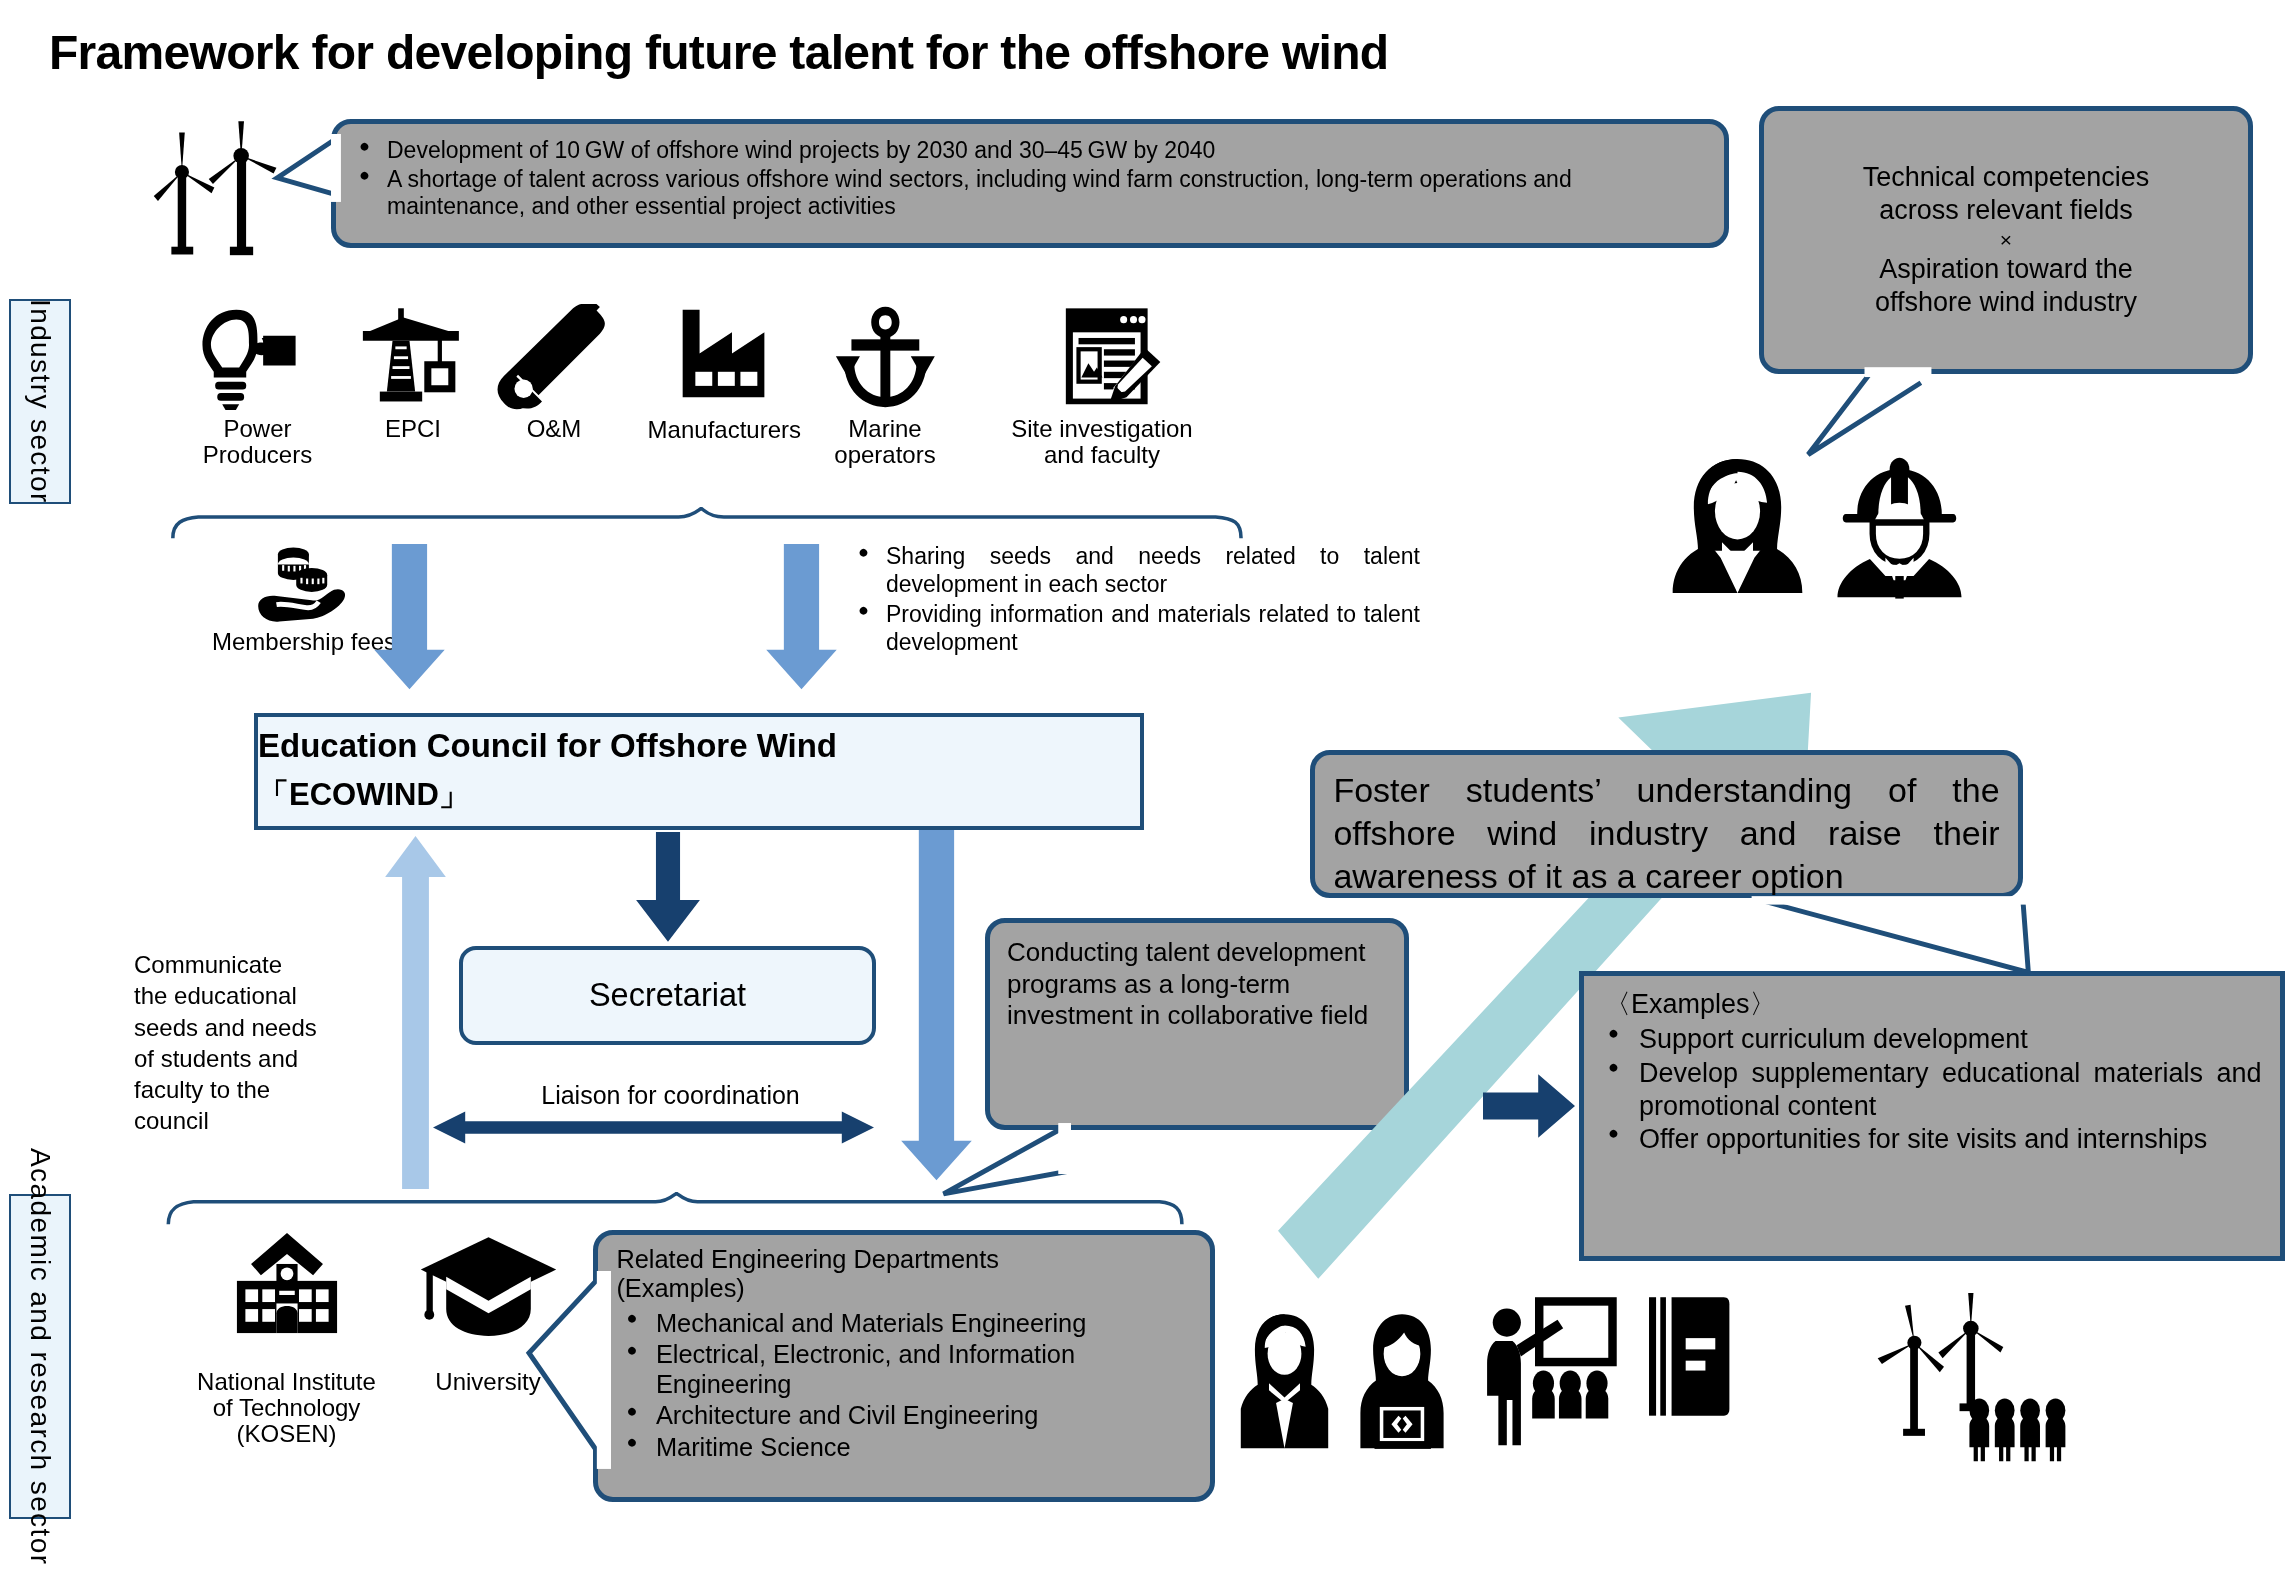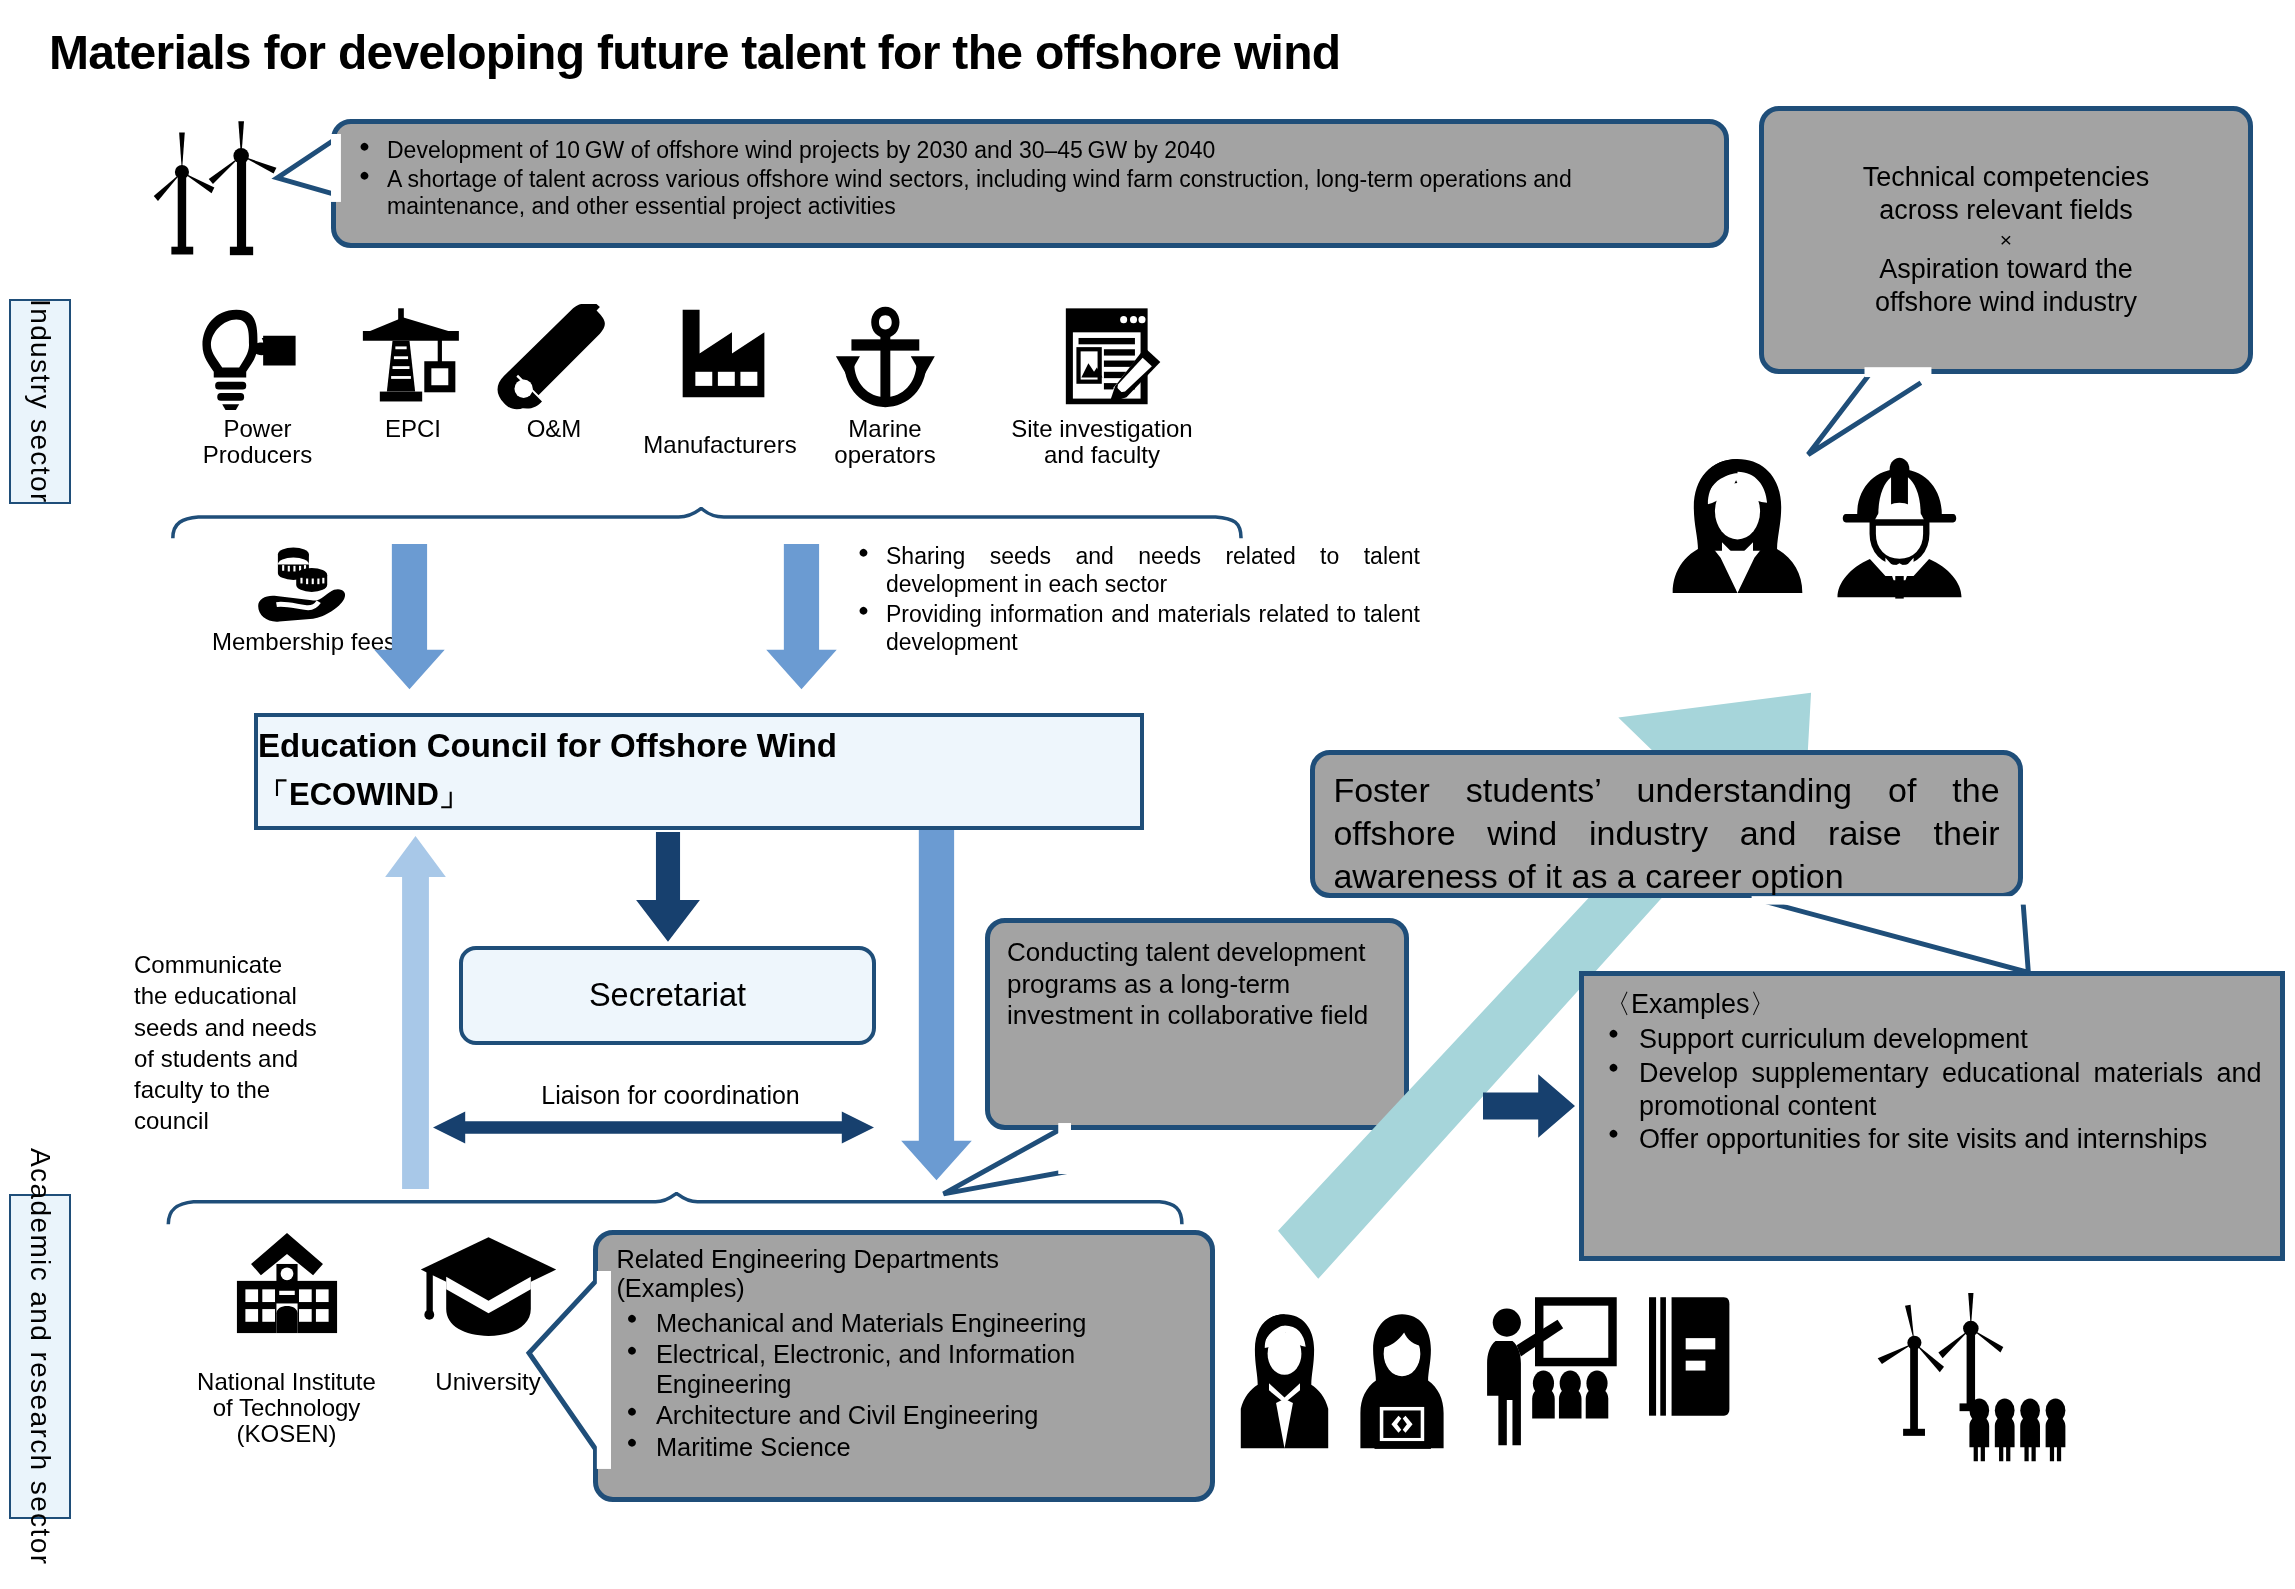--- a/index.html
+++ b/index.html
@@ -27,21 +27,21 @@
         display:flex;align-items:center;justify-content:center;}
 
   .lbl{font-size:24px;text-align:center;line-height:1.08;}
   .icn{display:block;}
   svg{display:block;}
   .ctr{text-align:center;}
 </style>
 </head>
 <body>
 
-<div class="abs" id="title">Materials for developing future talent for the offshore wind</div>
+<div class="abs" id="title">Framework for developing future talent for the offshore wind</div>
 
 <div class="abs" style="left:138px;top:117px;width:145px;height:141px;">
   <svg viewBox="0 0 205 200" width="145" height="141">
     <g fill="#000">
 
       <rect x="140" y="58" width="13" height="130"></rect>
       <rect x="130" y="184" width="33" height="12"></rect>
       <circle cx="146" cy="55" r="11"></circle>
       <path d="M146 52 L150 -2 L142 -2 Z" transform="translate(0,8)"></path>
       <path d="M146 55 L196 72 L192 80 Z"></path>
@@ -149,21 +149,21 @@
   <svg class="icn" width="162" height="106" viewBox="0 0 230 150" style="margin:0 auto;">
     <g fill="#000">
       <path d="M62 8 L86 8 L86 70 L132 40 L132 70 L178 40 L178 132 L62 132 Z"></path>
       <g fill="#fff">
         <rect x="80" y="96" width="24" height="20"></rect>
         <rect x="112" y="96" width="24" height="20"></rect>
         <rect x="144" y="96" width="24" height="20"></rect>
       </g>
     </g>
   </svg>
-  <div class="lbl" style="margin-top:22px;">
+  <div class="lbl" style="margin-top:7px;text-align:right;">
     <span style="white-space:pre-line;">Manufacturers</span>
   </div>
 </div>
 
 <div class="abs" style="left:823px;top:304px;width:124px;height:162px;">
   <svg class="icn" width="124" height="106" viewBox="0 0 175 150" style="margin:0 auto;">
     <g fill="#000">
       <path d="M88 4 C76 4 68 14 68 26 C68 38 76 48 88 48 C100 48 108 38 108 26 C108 14 100 4 88 4 Z M88 16 C94 16 97 20 97 26 C97 32 94 36 88 36 C82 36 79 32 79 26 C79 20 82 16 88 16 Z"></path>
       <rect x="81" y="40" width="14" height="104"></rect>
       <rect x="40" y="50" width="96" height="16"></rect>

